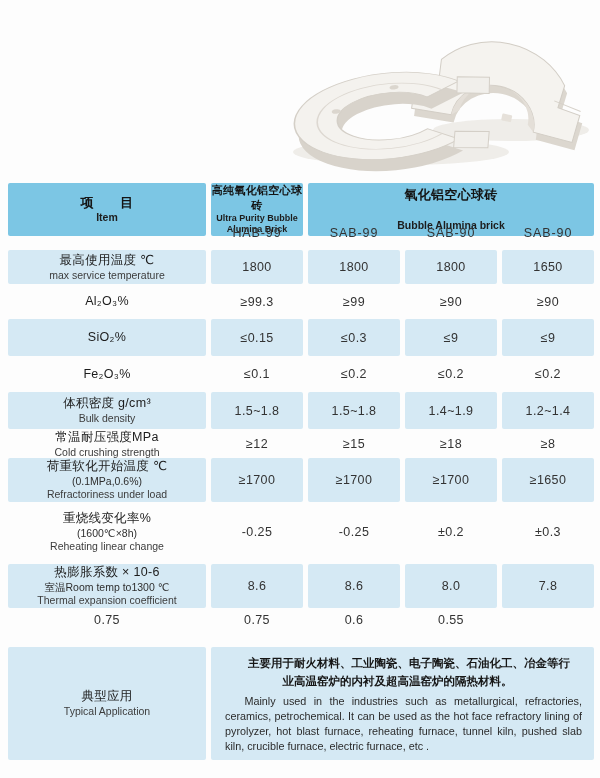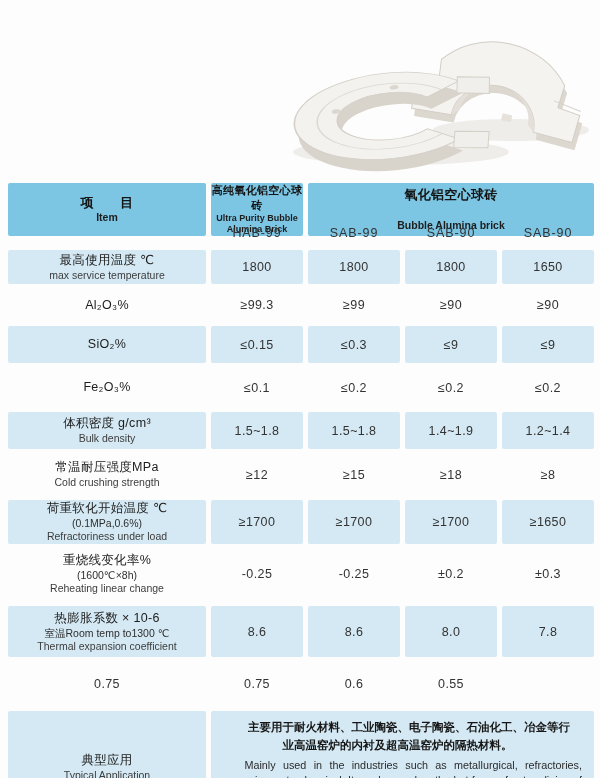--- a/index.html
+++ b/index.html
@@ -11,22 +11,22 @@
   .photo{position:absolute;left:283px;top:0;}
   
   .spec{position:absolute;left:8px;top:183px;width:584px;}
   .row{display:grid;grid-template-columns:198px 92px 92px 92px 92px;column-gap:5px;}
   .cell{
     display:flex;flex-direction:column;align-items:center;justify-content:center;
     border-radius:2px;text-align:center;min-width:0;
   }
   .shaded .cell{background:#d5e9f4;}
   .head .cell{background:#7cc6e4;}
-  .h33{height:33px}.h34{height:34px}.h37{height:37px}.h39{height:49px}
-  .h42{height:42px}.h43{height:51px}.h46{height:42px}.h53{height:64px}
+  .h33{height:33px}.h34{height:34px}.h37{height:37px}.h39{height:36px}
+  .h42{height:35px}.h43{height:29px}.h46{height:42px}.h53{height:64px}
   .h54{height:54px}.h92{height:92px}
   .cn{font-size:12.5px;color:#1c1c1c;line-height:1.35;letter-spacing:.3px;}
   .en{font-size:10.5px;color:#3c3c3c;line-height:1.28;}
   .sub{font-size:10.5px;color:#2e2e2e;line-height:1.28;}
   .val{font-size:12.5px;color:#333;letter-spacing:.4px;}
   .head .cn{font-weight:bold;font-size:13px;color:#141414;}
   .head .en{color:#1d1d1d;font-weight:bold;}
   .model{font-size:12.5px;color:#333;letter-spacing:.9px;}
   .span3{grid-column:3/6;gap:15px;}
   .appcell{

